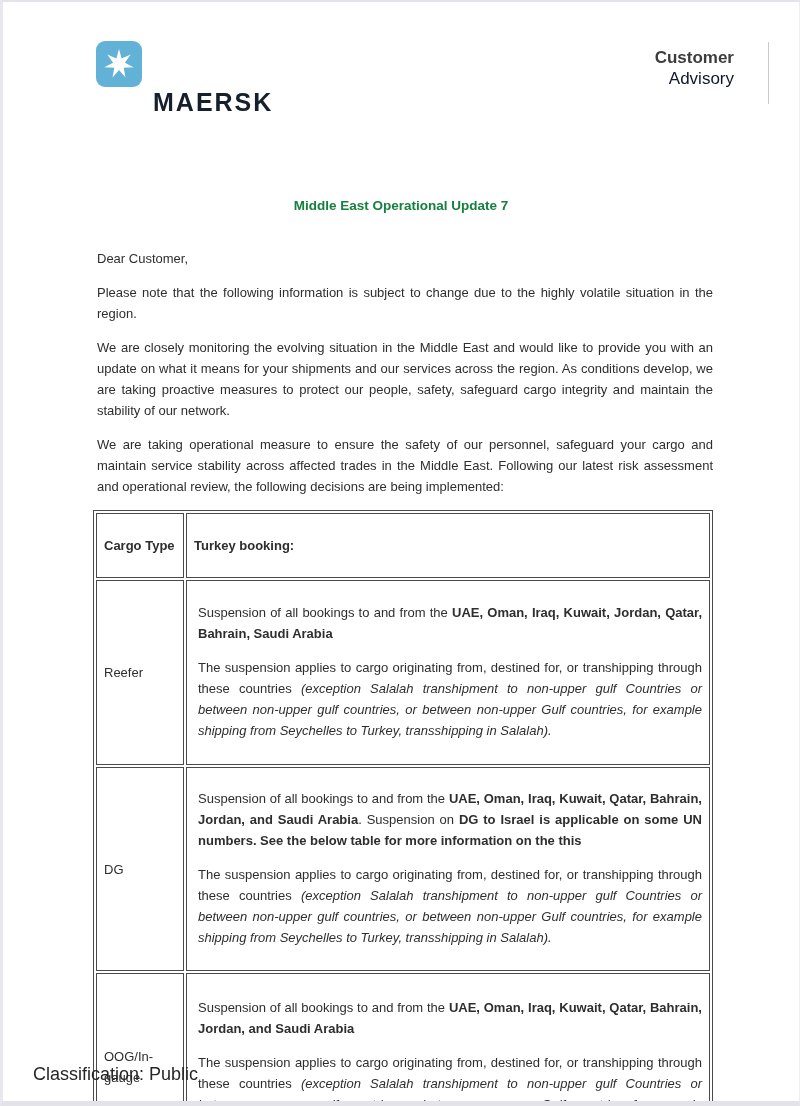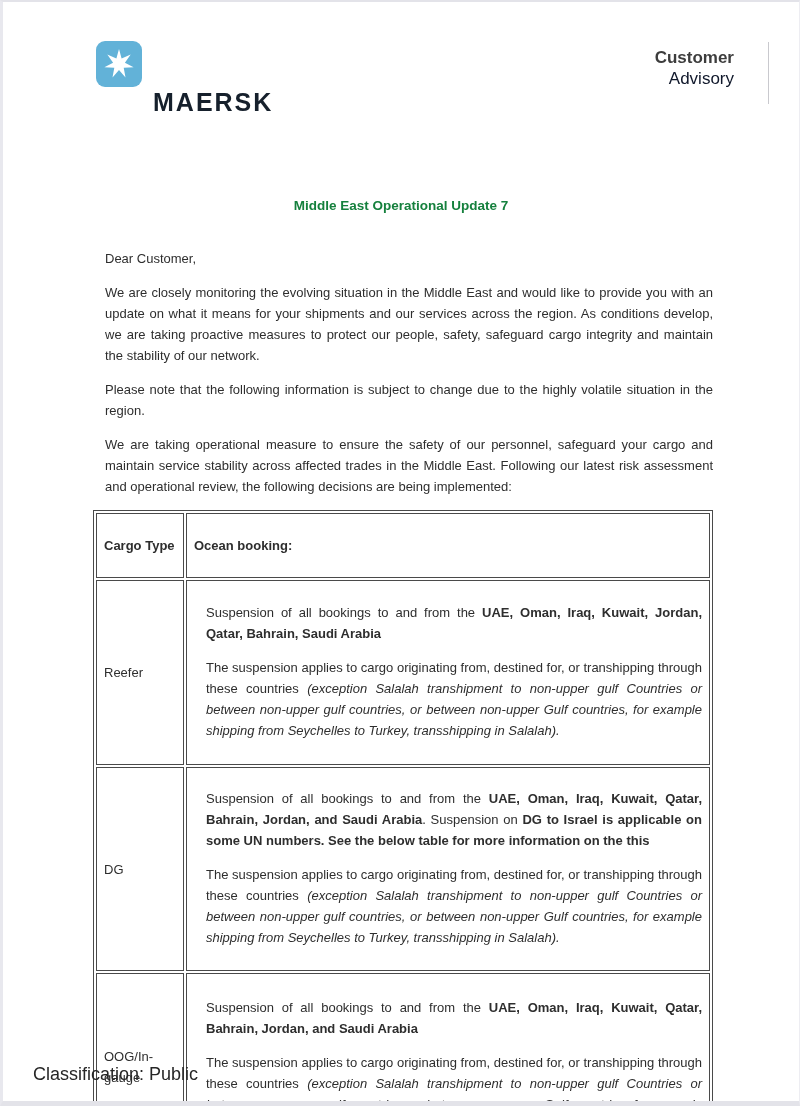--- a/index.html
+++ b/index.html
@@ -46,21 +46,21 @@
   
   .doc-title{
     position:absolute;top:196px;left:0;right:0;
     text-align:center;font-size:13.5px;font-weight:bold;color:#15803d;
   }
   
   .body-copy{
     position:absolute;top:246px;left:90px;width:620px;
     font-size:13px;line-height:21px;
   }
-  .body-copy p{margin:0 0 13px 12px;text-align:justify;}
+  .body-copy p{margin:0 0 13px 4px;text-align:justify;}
   .body-copy p.no-just{text-align:left;}
   .section-heading{font-weight:bold;margin:0 0 13px 0;}
   
   .booking-table{
     border-collapse:separate;border-spacing:2px;
     border:1px solid #4a4a4a;
     width:620px;margin-top:2px;
     background:#ffffff;
   }
   .booking-table td,.booking-table th{
@@ -102,29 +102,29 @@
       <div class="advisory-line2">Advisory</div>
     </div>
     <div class="header-divider"></div>
   </div>
 
 
   <div class="doc-title">Middle East Operational Update 7</div>
 
   <div class="body-copy">
     <p class="no-just">Dear Customer,</p>
+    <p>Please note that the following information is subject to change due to the highly volatile situation in the region.</p>
     <p>We are closely monitoring the evolving situation in the Middle East and would like to provide you with an update on what it means for your shipments and our services across the region. As conditions develop, we are taking proactive measures to protect our people, safety, safeguard cargo integrity and maintain the stability of our network.</p>
-    <p>Please note that the following information is subject to change due to the highly volatile situation in the region.</p>
     <p>We are taking operational measure to ensure the safety of our personnel, safeguard your cargo and maintain service stability across affected trades in the Middle East. Following our latest risk assessment and operational review, the following decisions are being implemented:</p>
 
     <table class="booking-table">
       <tbody>
           <tr>
         <th class="col-type">Cargo Type</th>
-        <th>Ocean booking:</th>
+        <th>Turkey booking:</th>
       </tr>
 
       <tr>
         <td class="col-type">Reefer</td>
         <td style="height:147px;">
           <p class="cell-para"><span>Suspension of all bookings to and from the </span><span class="bold">UAE, Oman, Iraq, Kuwait, Jordan, Qatar, Bahrain, Saudi Arabia</span><span></span><span class="bold"></span></p>
           <p class="cell-para"><span>The suspension applies to cargo originating from, destined for, or transhipping through these countries </span><span class="ital">(exception Salalah transhipment to non-upper gulf Countries or between non-upper gulf countries, or between non-upper Gulf countries, for example shipping from Seychelles to Turkey, transshipping in Salalah).</span></p>
         </td>
       </tr>
 

